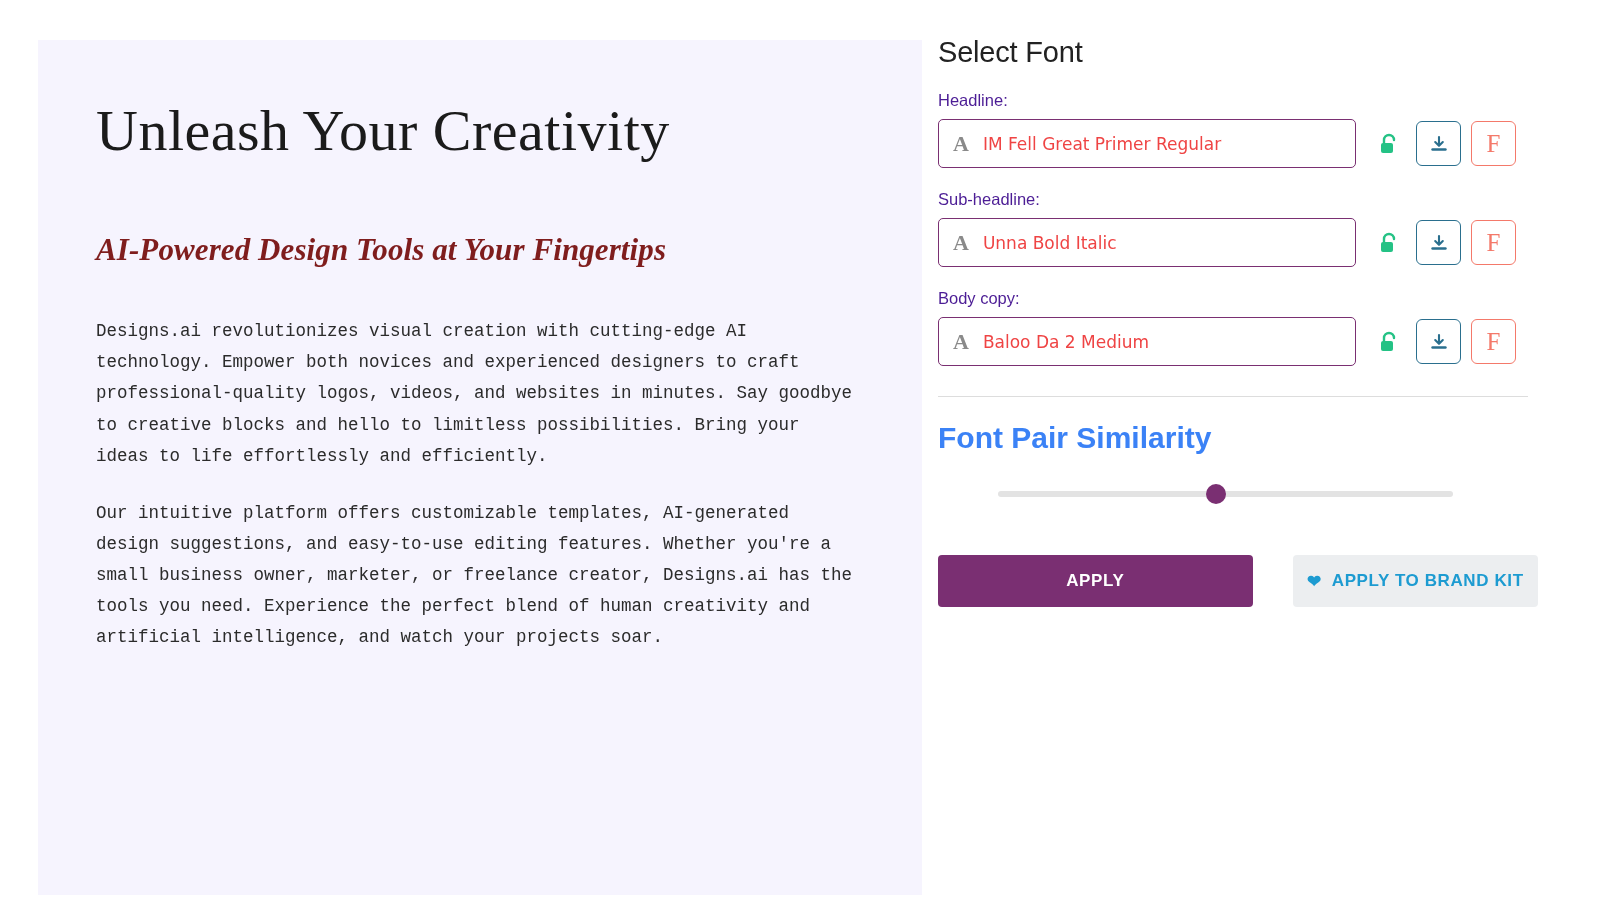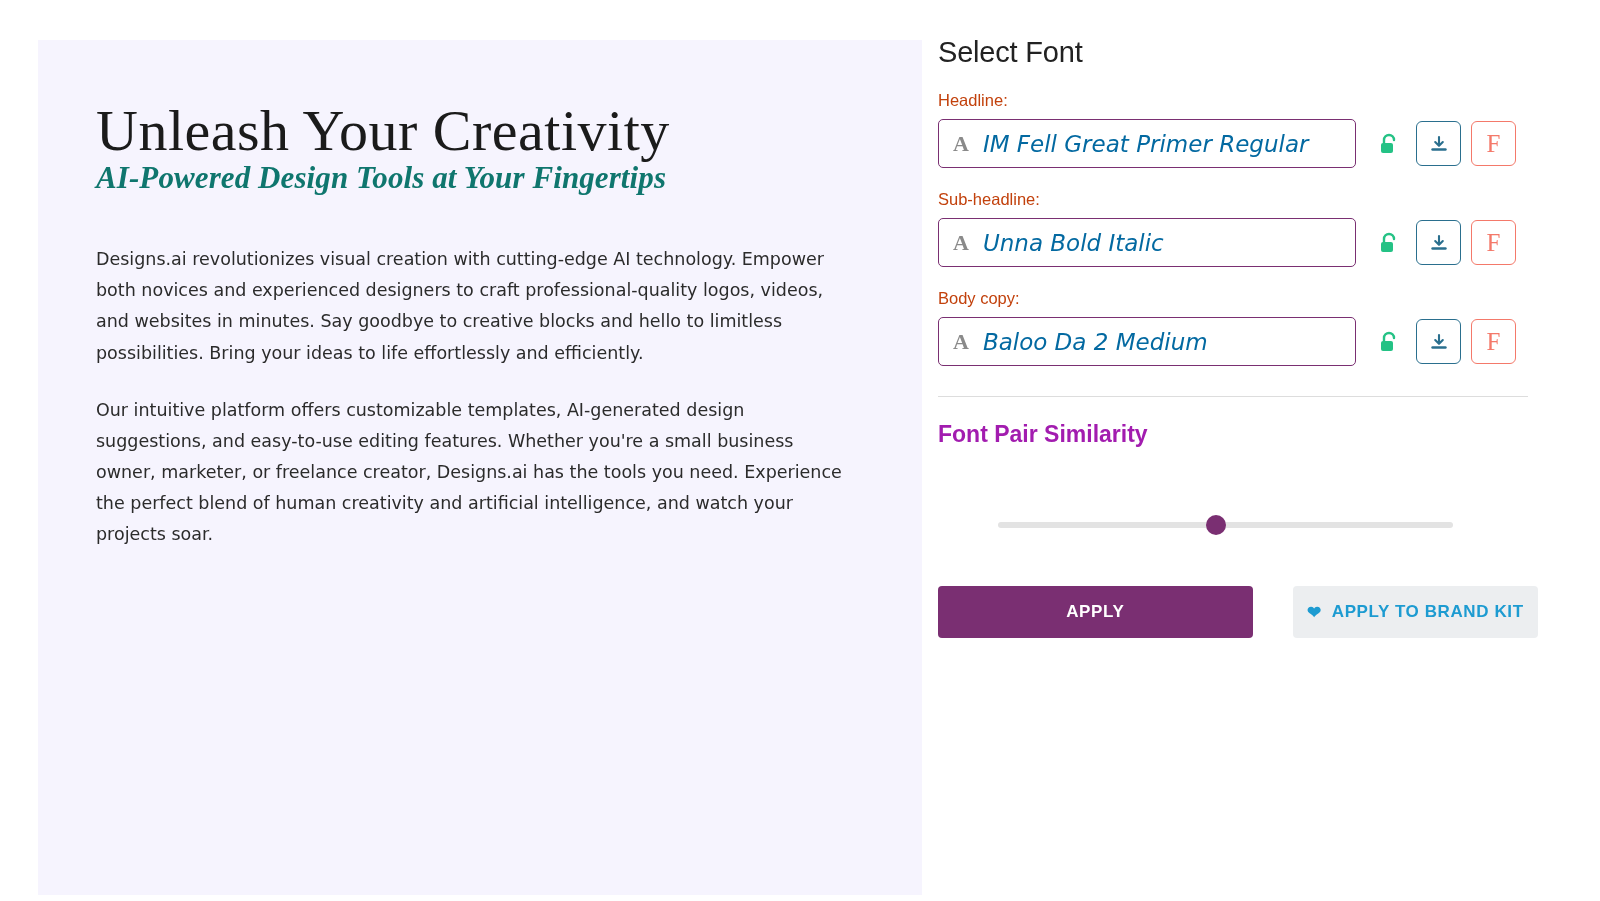--- a/index.html
+++ b/index.html
@@ -38,51 +38,52 @@
     font-weight: 400;
     letter-spacing: 0.5px;
     margin: 0 0 0 0;
     padding-top: 6px;
   }
   .preview-subhead {
     font-family: "Liberation Serif", serif;
     font-weight: bold;
     font-style: italic;
     font-size: 31px;
-    color: #0f766e;
+    color: #7f1d1d;
+    margin-top: 72px;
     letter-spacing: 0.1px;
   }
   .preview-body {
     font-family: "DejaVu Sans", sans-serif;
     font-size: 17.5px;
     line-height: 1.78;
     color: #2b2b2b;
     margin-top: 48px;
     max-width: 760px;
   }
-  .preview-body p { margin: 7px 0 26px 0; }
+  .preview-body p { margin: 7px 0 26px 0; font-family: Liberation Mono, monospace; }
 
   
   .controls {
     position: absolute;
     left: 938px;
     top: 36px;
     width: 600px;
   }
   .panel-title {
     font-size: 29px;
     font-weight: normal;
     color: #222222;
     letter-spacing: -0.2px;
     margin: 0 0 22px 0;
   }
   .field-group { margin-bottom: 22px; }
   .field-label {
     font-size: 16.5px;
-    color: #c2410c;
+    color: #4c1d95;
     margin-bottom: 9px;
   }
   .field-row {
     display: flex;
     align-items: center;
     gap: 0;
   }
   .font-input {
     width: 418px;
     height: 49px;
@@ -95,24 +96,23 @@
     gap: 14px;
   }
   .glyph-A {
     font-family: "Liberation Serif", serif;
     font-size: 22px;
     color: #8a8a8a;
     font-weight: bold;
     line-height: 1;
   }
   .font-name {
-    font-size: 23px;
-    color: #0369a1;
+    font-size: 17px;
+    color: #ef4444;
     font-family: "DejaVu Sans", sans-serif;
-    font-style: italic;
   }
   .lock-icon {
     width: 34px;
     display: flex;
     align-items: center;
     justify-content: center;
     margin-left: 16px;
     cursor: pointer;
   }
   .icon-btn {
@@ -138,24 +138,24 @@
   }
 
   .divider {
     height: 1px;
     background: #dddddd;
     margin: 30px 0 24px 0;
     width: 590px;
   }
 
   .section-title {
-    font-size: 23px;
-    font-weight: bold;
-    color: #a21caf;
-    margin: 0 0 64px 0;
+    font-size: 30px;
+    font-weight: bold;
+    color: #3b82f6;
+    margin: 0 0 26px 0;
   }
 
   
   .slider-wrap {
     position: relative;
     width: 455px;
     margin-left: 60px;
     height: 26px;
   }
   .slider-track {

